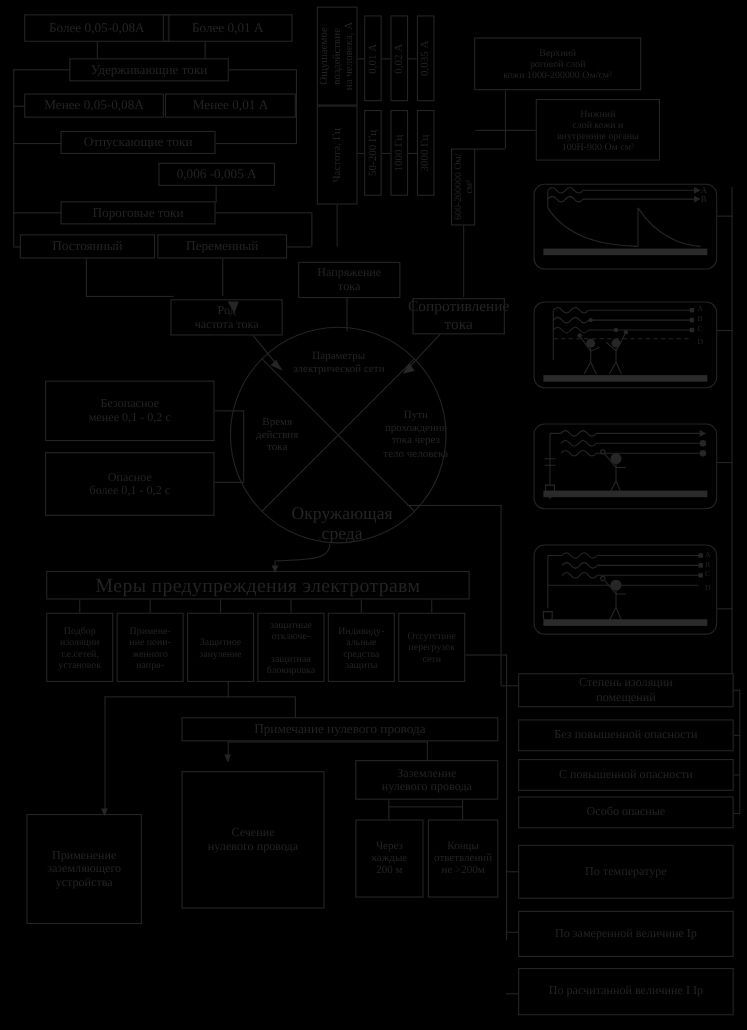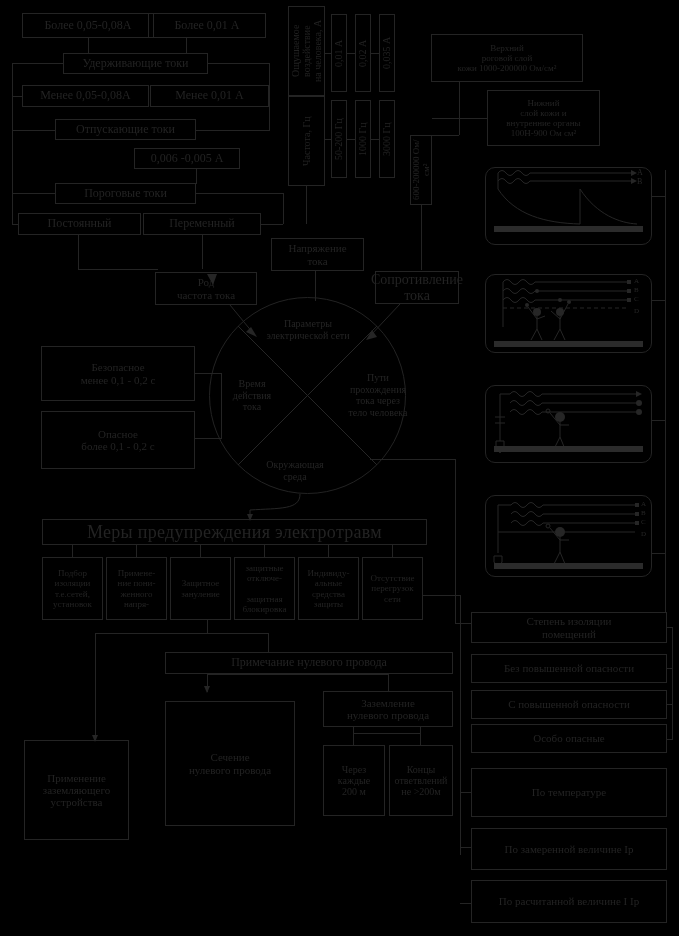--- a/index.html
+++ b/index.html
@@ -61,21 +61,21 @@
   <div class="box" style="left:148px;top:13px;width:118px;height:25px;font-size:12px;">Более 0,01  А</div>
 
   <div class="box" style="left:63px;top:53px;width:145px;height:21px;font-size:12px;">Удерживающие токи</div>
 
   <div class="box" style="left:22px;top:85px;width:127px;height:22px;font-size:12px;">Менее 0,05-0,08А</div>
 
   <div class="box" style="left:150px;top:85px;width:119px;height:22px;font-size:12px;">Менее 0,01  А</div>
 
   <div class="box" style="left:55px;top:119px;width:141px;height:21px;font-size:12px;">Отпускающие токи</div>
 
-  <div class="box" style="left:134px;top:148px;width:106px;height:21px;font-size:12px;">0,006 -0,005 А</div>
+  <div class="box" style="left:144px;top:148px;width:106px;height:21px;font-size:12px;">0,006 -0,005 А</div>
 
   <div class="box" style="left:55px;top:183px;width:141px;height:21px;font-size:12px;">Пороговые токи</div>
 
   <div class="box" style="left:18px;top:213px;width:123px;height:22px;font-size:12px;">Постоянный</div>
 
   <div class="box" style="left:143px;top:213px;width:118px;height:22px;font-size:12px;">Переменный</div>
 
   <div class="ln v" style="left:88px;top:38px;height:15px;"></div>
   <div class="ln v" style="left:186px;top:38px;height:15px;"></div>
 
@@ -169,21 +169,21 @@
 
   <div class="seg" style="left:238px;top:318px;width:140px;font-size:10px;">Параметры
 электрической сети</div>
   <div class="seg" style="left:218px;top:378px;width:68px;font-size:10px;">Время
 действия
 тока</div>
   <div class="seg" style="left:337px;top:372px;width:82px;font-size:10px;">Пути
 прохождения
 тока через
 тело человека</div>
-  <div class="seg" style="left:241px;top:459px;width:108px;font-size:10px;">Окружающая
+  <div class="seg" style="left:257px;top:459px;width:108px;font-size:16px;">Окружающая
 среда</div>
 
   <div class="ln v" style="left:315px;top:271px;height:30px;"></div>
   <svg style="left:0;top:0;width:679px;height:936px;">
     <line class="stroke" x1="400" y1="304" x2="370" y2="336"></line>
     <polygon class="fillk" points="372,330 366,340 377,337"></polygon>
     <line class="stroke" x1="230" y1="305" x2="253" y2="333"></line>
     <polygon class="fillk" points="246,332 257,337 251,327"></polygon>
     <polygon class="fillk" points="207,274 213,285 217,274"></polygon>
   </svg>

